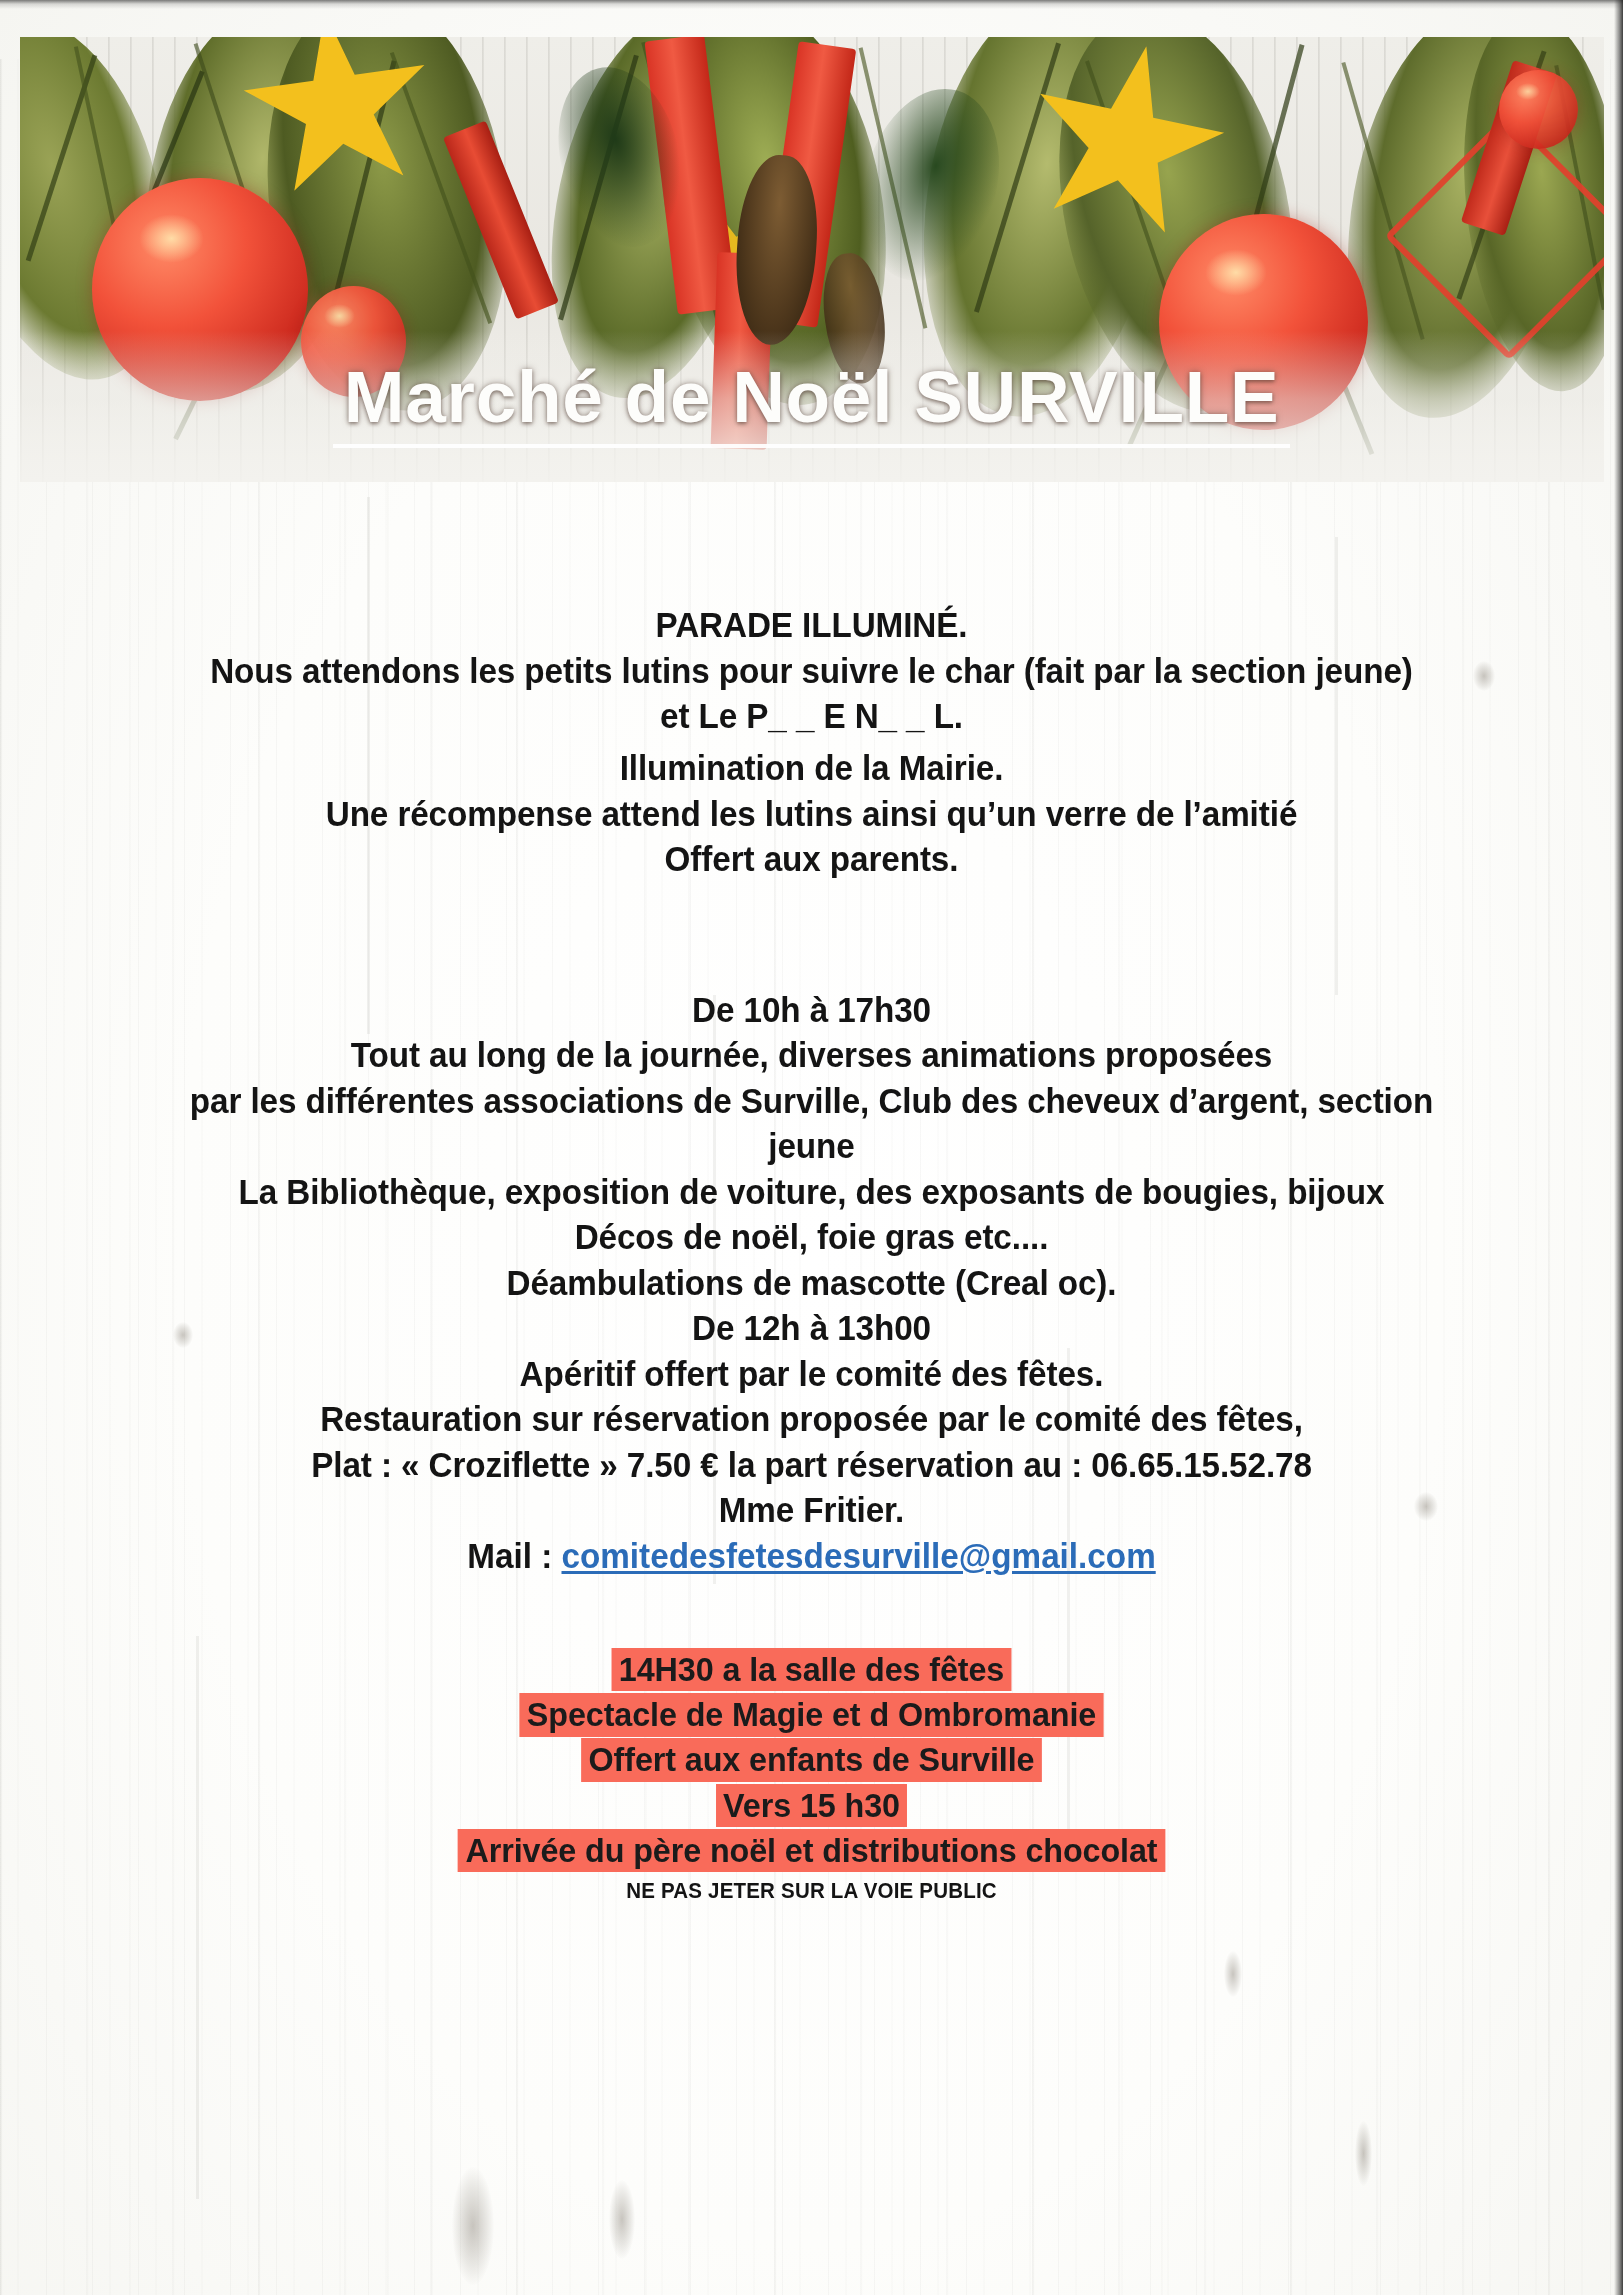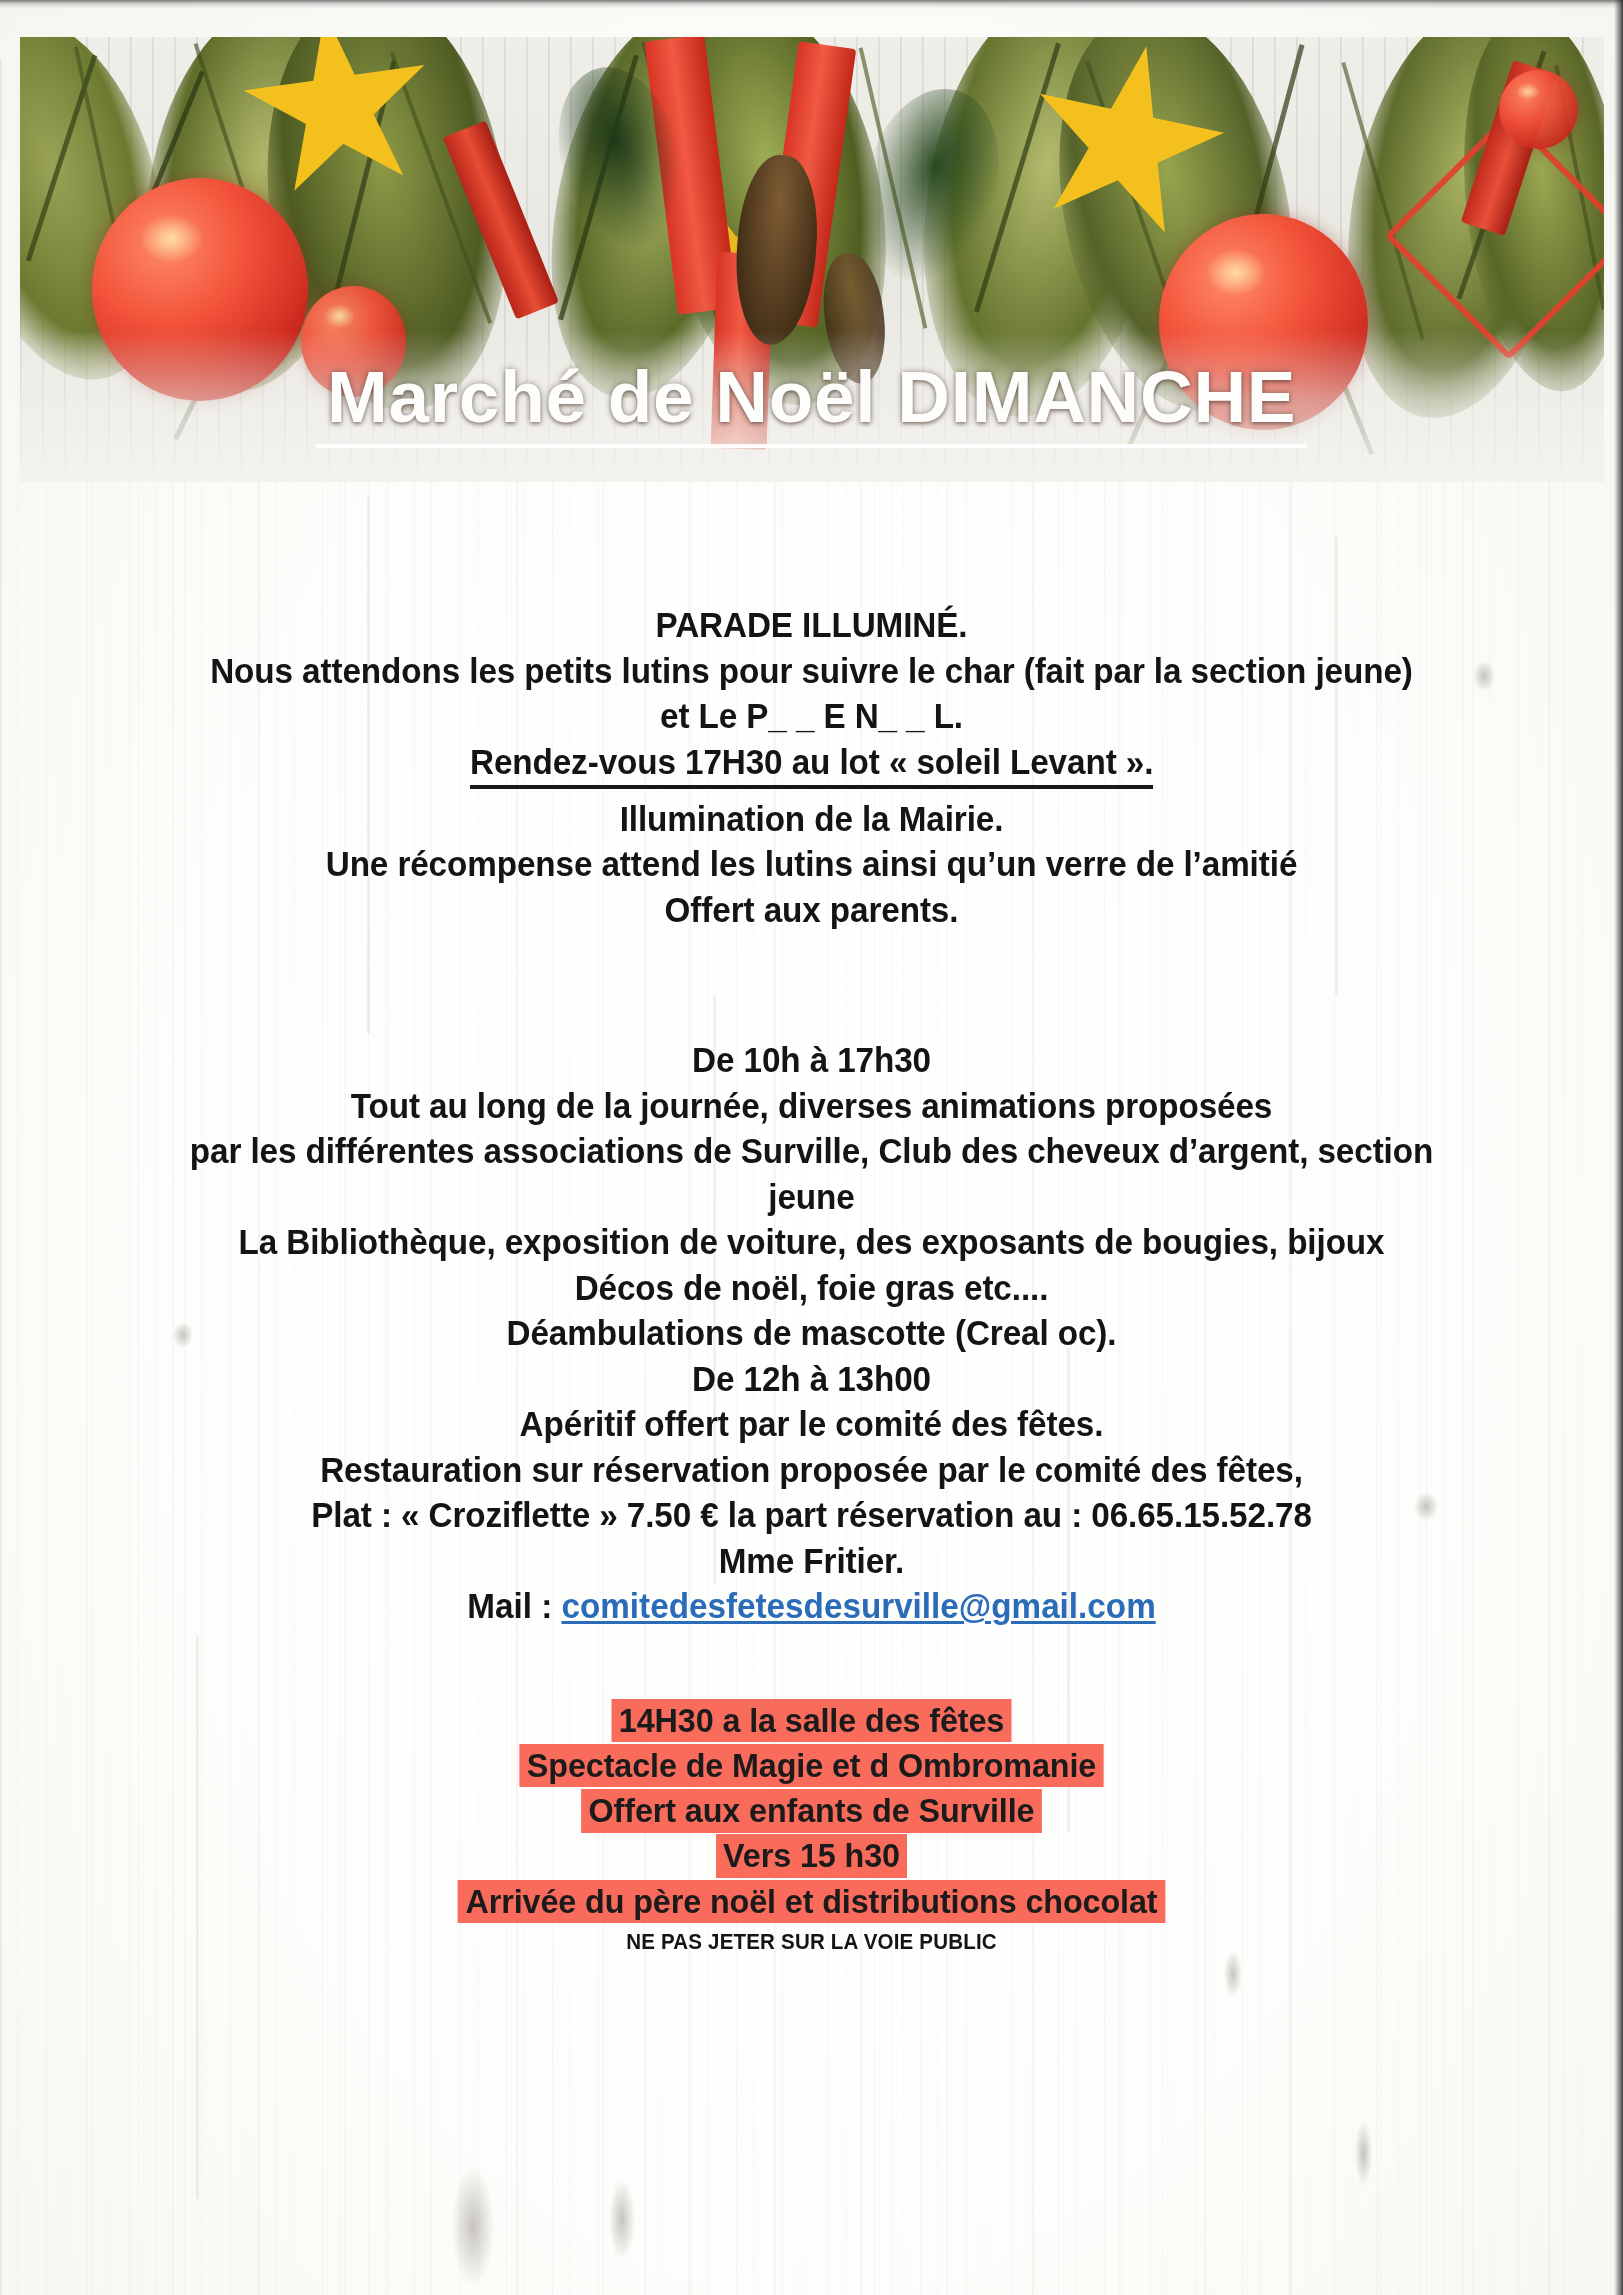--- a/index.html
+++ b/index.html
@@ -218,37 +218,34 @@
       <div class="shine"></div>
     </div>
 
     <div class="needles" style="left:818px;top:46px;width:131px;height:196px;background:radial-gradient(ellipse at 50% 40%,#28491f 0%,rgba(40,73,31,0) 72%);transform:rotate(16deg);"></div>
     <div class="needles" style="left:563px;top:26px;width:118px;height:183px;background:radial-gradient(ellipse at 50% 40%,#1f3a18 0%,rgba(31,58,24,0) 72%);transform:rotate(-14deg);"></div>
 
     <div style="position:absolute;left:0;right:0;bottom:0;height:151px;
                 background:linear-gradient(180deg, rgba(240,239,234,0) 0%, rgba(238,237,232,.55) 45%, rgba(243,242,238,.92) 100%);"></div>
 
     <div id="title-wrap">
-      <span id="poster-title">Marché de Noël DIMANCHE</span>
+      <span id="poster-title">Marché de Noël SURVILLE</span>
     </div>
   </div>
 
   <div id="edge-top"></div>
   <div id="edge-right"></div>
 
   <div id="content">
 
     <div>
       <div class="sp-40"></div>
       <div class="line">PARADE ILLUMINÉ.</div>
       <div class="line">Nous attendons les petits lutins pour suivre le char (fait par la section jeune)</div>
       <div class="line">et Le P_ _ E N_ _ L.</div>
-      <div>
-        <span class="line u">Rendez-vous 17H30 au lot « soleil Levant ».</span>
-      </div>
       <div class="sp-10"></div>
       <div class="line">Illumination de la Mairie.</div>
       <div class="line">Une récompense attend les lutins ainsi qu’un verre de l’amitié</div>
       <div class="line">Offert aux parents.</div>
     </div>
 
     <div class="sp-120"></div>
 
     <div>
       <div class="sp-40"></div>

